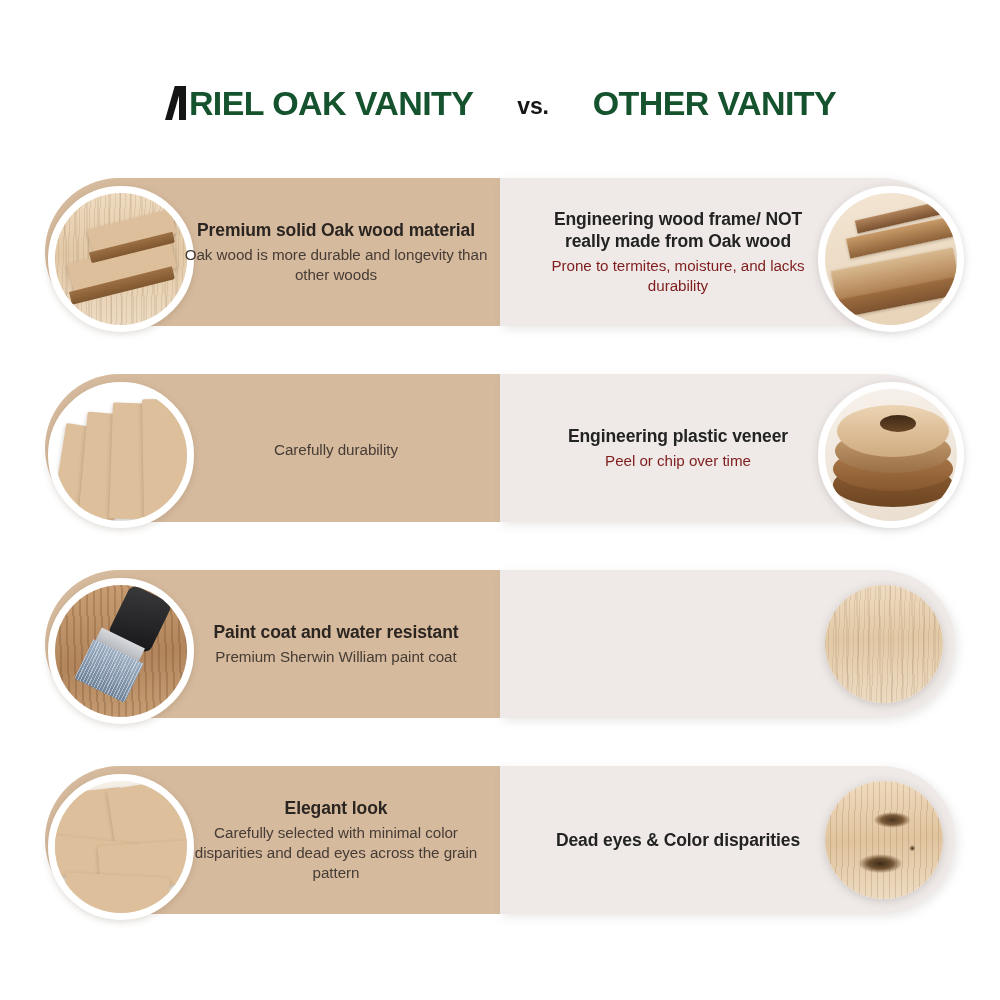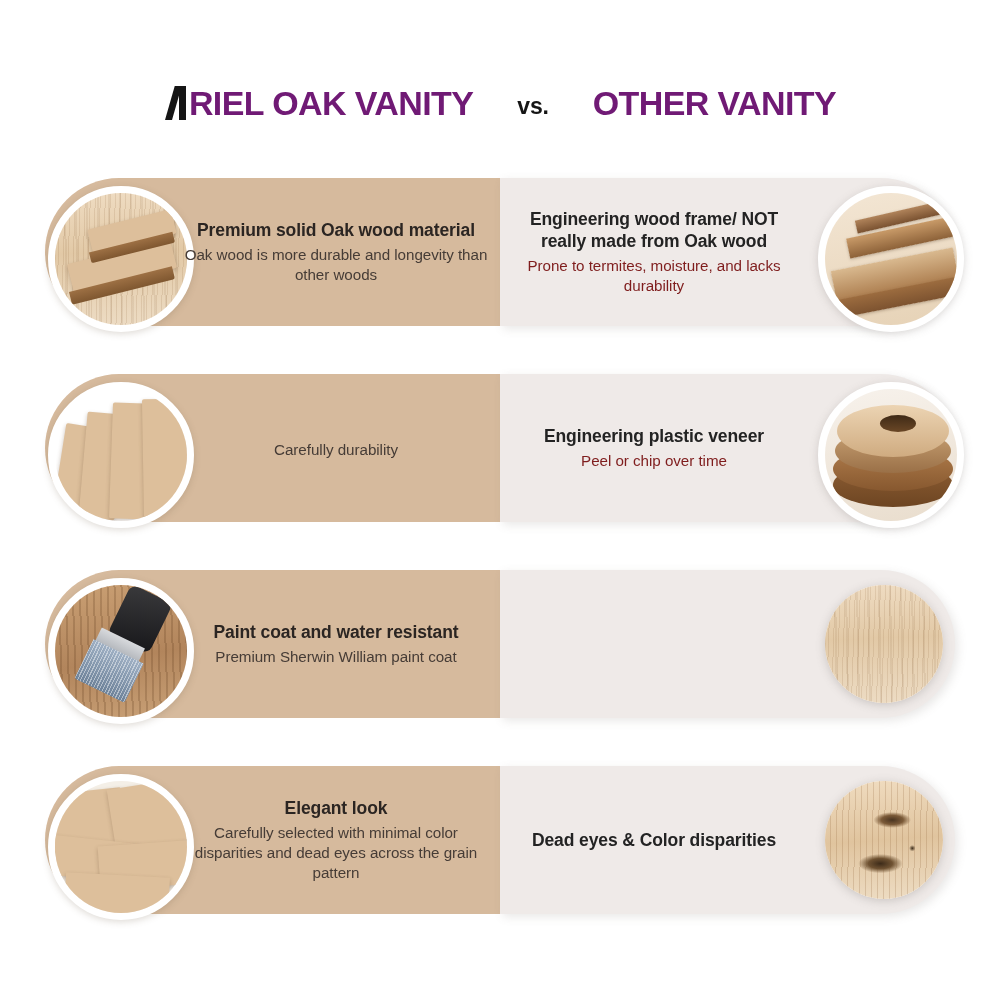--- a/index.html
+++ b/index.html
@@ -27,21 +27,21 @@
     align-items: baseline;
     justify-content: center;
     gap: 0;
     white-space: nowrap;
   }
   .title-left,
   .title-right {
     font-size: 34px;
     font-weight: 700;
     letter-spacing: -0.6px;
-    color: #701a75;
+    color: #14532d;
     line-height: 1;
   }
   .title-left { margin-right: 44px; }
   .title-right { margin-left: 44px; }
   .brand-a {
     display: inline-block;
     position: relative;
     width: 24px;
     height: 32px;
     vertical-align: -4px;
@@ -126,21 +126,21 @@
     justify-content: center;
     text-align: center;
     box-sizing: border-box;
   }
   .text-left {
     left: 175px;
     width: 322px;
     padding: 0 6px;
   }
   .text-right {
-    left: 504px;
+    left: 528px;
     width: 300px;
     padding: 0 6px;
   }
   .headline {
     font-size: 17.5px;
     font-weight: 700;
     line-height: 1.26;
     color: #2b2522;
     letter-spacing: -0.1px;
   }

